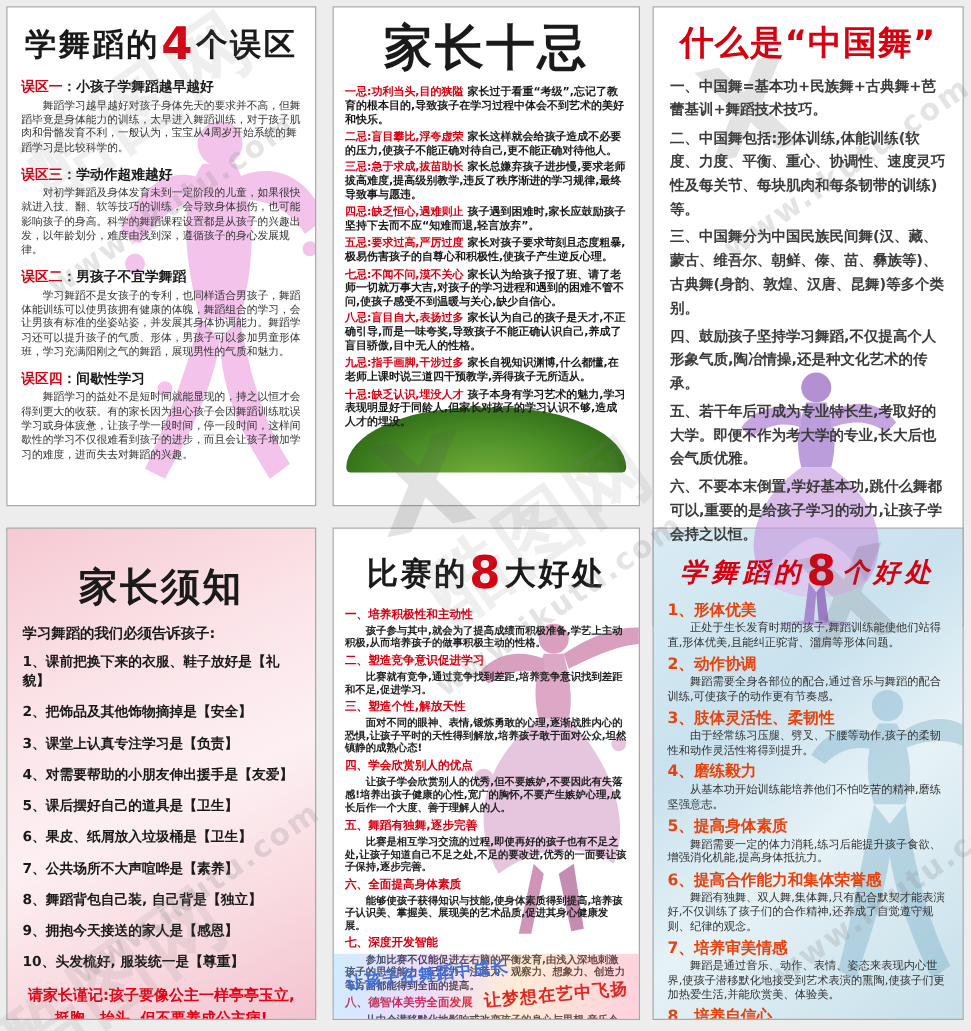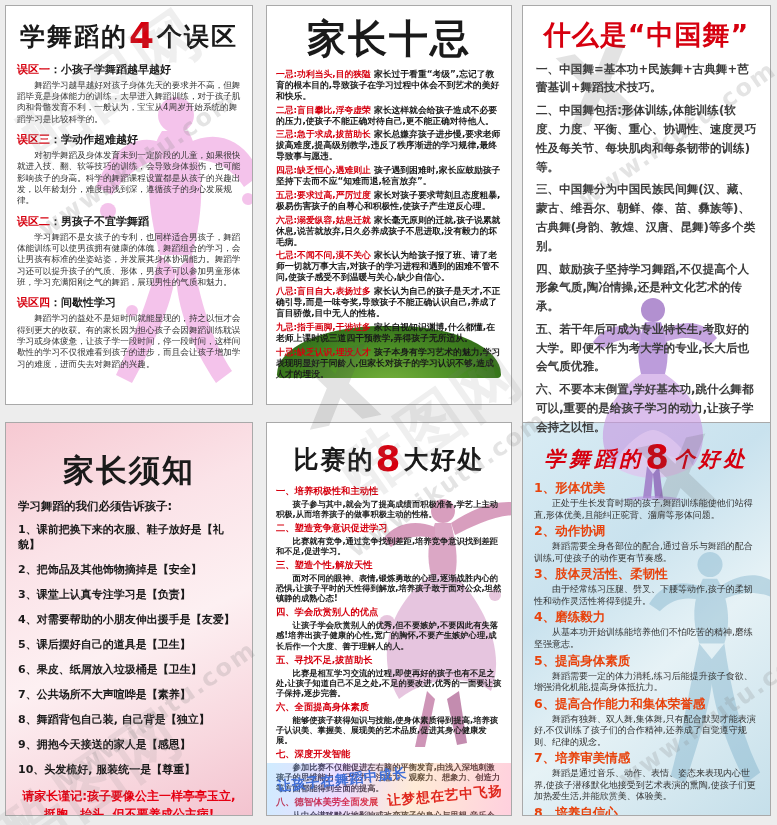--- a/index.html
+++ b/index.html
@@ -117,21 +117,20 @@
 
   <div class="panel" id="p2">
     <div id="grass"></div>
     <div class="content">
       <h1 class="big-title">家长十忌</h1>
       <p class="item"><span class="lead">一忌:功利当头,目的狭隘</span> <span>家长过于看重“考级”,忘记了教育的根本目的,导致孩子在学习过程中体会不到艺术的美好和快乐。</span></p>
       <p class="item"><span class="lead">二忌:盲目攀比,浮夸虚荣</span> <span>家长这样就会给孩子造成不必要的压力,使孩子不能正确对待自己,更不能正确对待他人。</span></p>
       <p class="item"><span class="lead">三忌:急于求成,拔苗助长</span> <span>家长总嫌弃孩子进步慢,要求老师拔高难度,提高级别教学,违反了秩序渐进的学习规律,最终导致事与愿违。</span></p>
       <p class="item"><span class="lead">四忌:缺乏恒心,遇难则止</span> <span>孩子遇到困难时,家长应鼓励孩子坚持下去而不应“知难而退,轻言放弃”。</span></p>
       <p class="item"><span class="lead">五忌:要求过高,严厉过度</span> <span>家长对孩子要求苛刻且态度粗暴,极易伤害孩子的自尊心和积极性,使孩子产生逆反心理。</span></p>
-      <p class="item"><span class="lead">六忌:溺爱纵容,姑息迁就</span> <span>家长毫无原则的迁就,孩子说累就休息,说苦就放弃,日久必养成孩子不思进取,没有毅力的坏毛病。</span></p>
       <p class="item"><span class="lead">七忌:不闻不问,漠不关心</span> <span>家长认为给孩子报了班、请了老师一切就万事大吉,对孩子的学习进程和遇到的困难不管不问,使孩子感受不到温暖与关心,缺少自信心。</span></p>
       <p class="item"><span class="lead">八忌:盲目自大,表扬过多</span> <span>家长认为自己的孩子是天才,不正确引导,而是一味夸奖,导致孩子不能正确认识自己,养成了盲目骄傲,目中无人的性格。</span></p>
       <p class="item"><span class="lead">九忌:指手画脚,干涉过多</span> <span>家长自视知识渊博,什么都懂,在老师上课时说三道四干预教学,弄得孩子无所适从。</span></p>
       <p class="item"><span class="lead">十忌:缺乏认识,埋没人才</span> <span>孩子本身有学习艺术的魅力,学习表现明显好于同龄人,但家长对孩子的学习认识不够,造成人才的埋没。</span></p>
     </div>
   </div>
 
   <div class="panel" id="p3">
     <svg class="art" id="p3-art" viewBox="0 0 100 110">
       <g opacity="0.9">
@@ -193,21 +192,21 @@
       <h1 class="big-title"><span>比赛的</span><span class="title-num">8</span><span>大好处</span></h1>
 
       <p class="sec-h">一、培养积极性和主动性</p>
       <p class="sec-b">孩子参与其中,就会为了提高成绩而积极准备,学艺上主动积极,从而培养孩子的做事积极主动的性格。</p>
       <p class="sec-h">二、塑造竞争意识促进学习</p>
       <p class="sec-b">比赛就有竞争,通过竞争找到差距,培养竞争意识找到差距和不足,促进学习。</p>
       <p class="sec-h">三、塑造个性,解放天性</p>
       <p class="sec-b">面对不同的眼神、表情,锻炼勇敢的心理,逐渐战胜内心的恐惧,让孩子平时的天性得到解放,培养孩子敢于面对公众,坦然镇静的成熟心态!</p>
       <p class="sec-h">四、学会欣赏别人的优点</p>
       <p class="sec-b">让孩子学会欣赏别人的优秀,但不要嫉妒,不要因此有失落感!培养出孩子健康的心性,宽广的胸怀,不要产生嫉妒心理,成长后作一个大度、善于理解人的人。</p>
-      <p class="sec-h">五、寻找不足,拔苗助长</p>
+      <p class="sec-h">五、舞蹈有独舞,逐步完善</p>
       <p class="sec-b">比赛是相互学习交流的过程,即使再好的孩子也有不足之处,让孩子知道自己不足之处,不足的要改进,优秀的一面要让孩子保持,逐步完善。</p>
       <p class="sec-h">六、全面提高身体素质</p>
       <p class="sec-b">能够使孩子获得知识与技能,使身体素质得到提高,培养孩子认识美、掌握美、展现美的艺术品质,促进其身心健康发展。</p>
       <p class="sec-h">七、深度开发智能</p>
       <p class="sec-b">参加比赛不仅能促进左右脑的平衡发育,由浅入深地刺激孩子的思维能力、记忆力、注意力、观察力、想象力、创造力等方面都能得到全面的提高。</p>
       <p class="sec-h">八、德智体美劳全面发展</p>
       <p class="sec-b">从中会潜移默化地影响或改变孩子的身心与思想,音乐令孩子人格高尚,舞蹈会让孩子美丽健康。</p>
     </div>
     <div id="ribbon">
       <span class="s-left">让孩子在舞蹈中成长</span>

